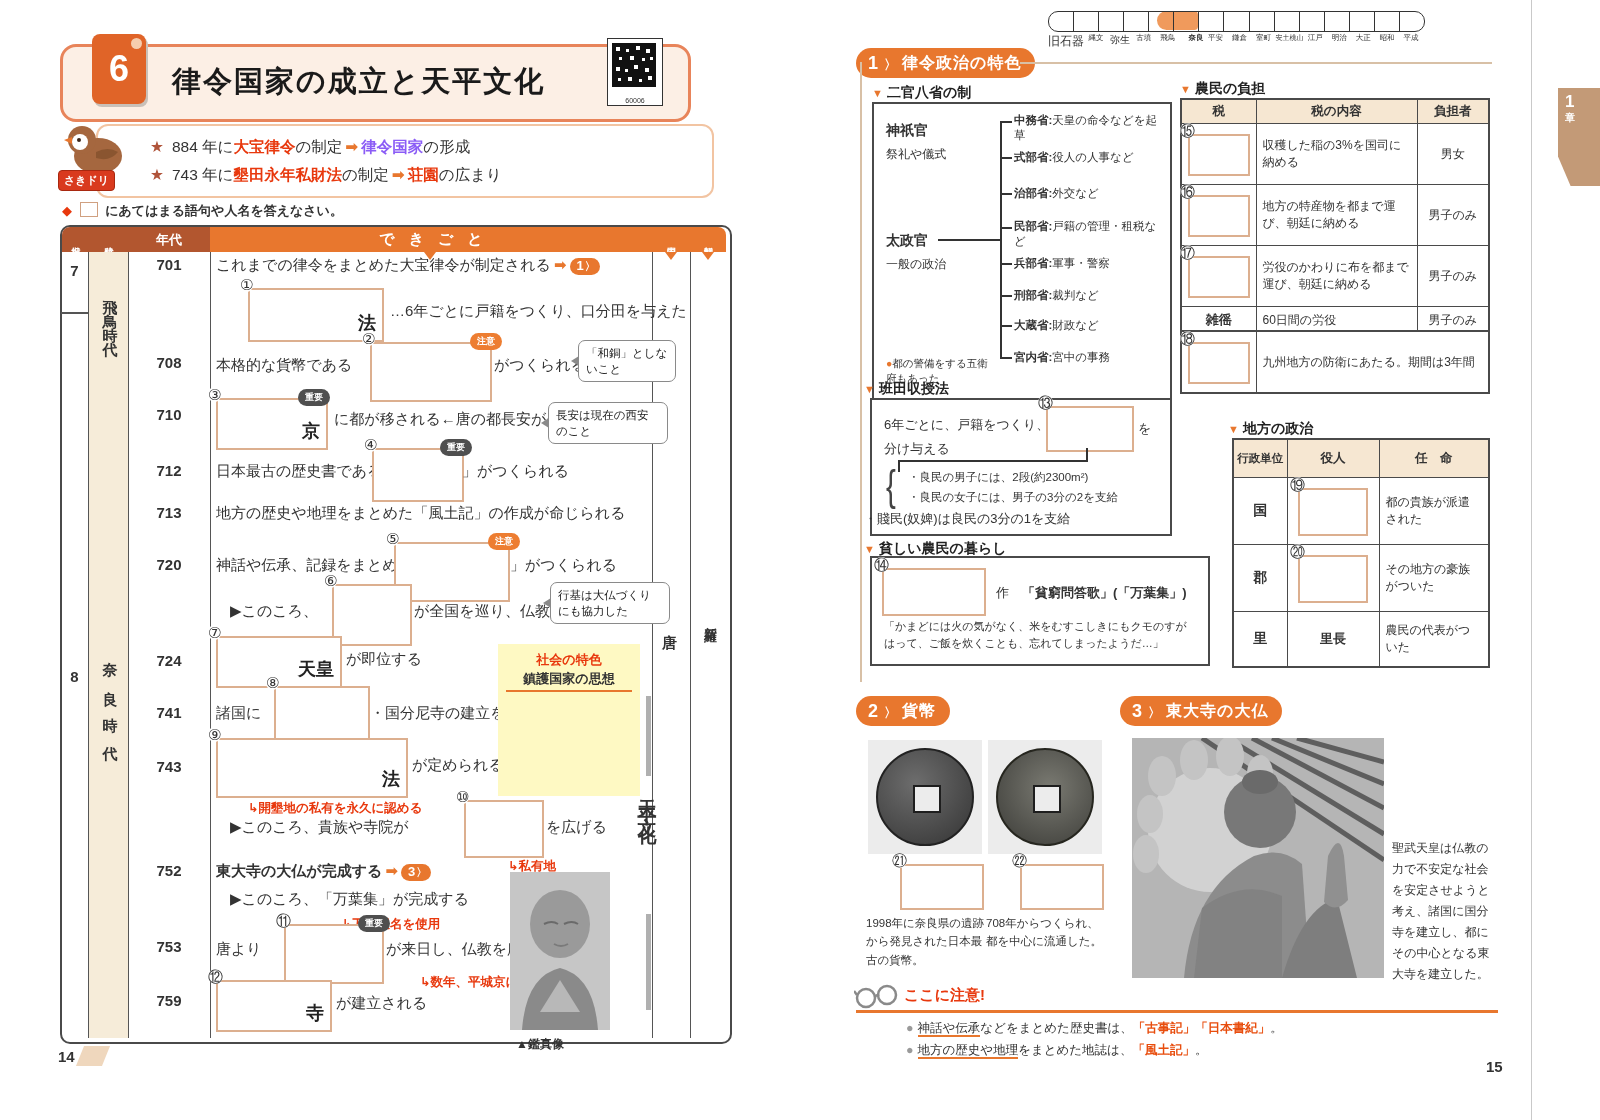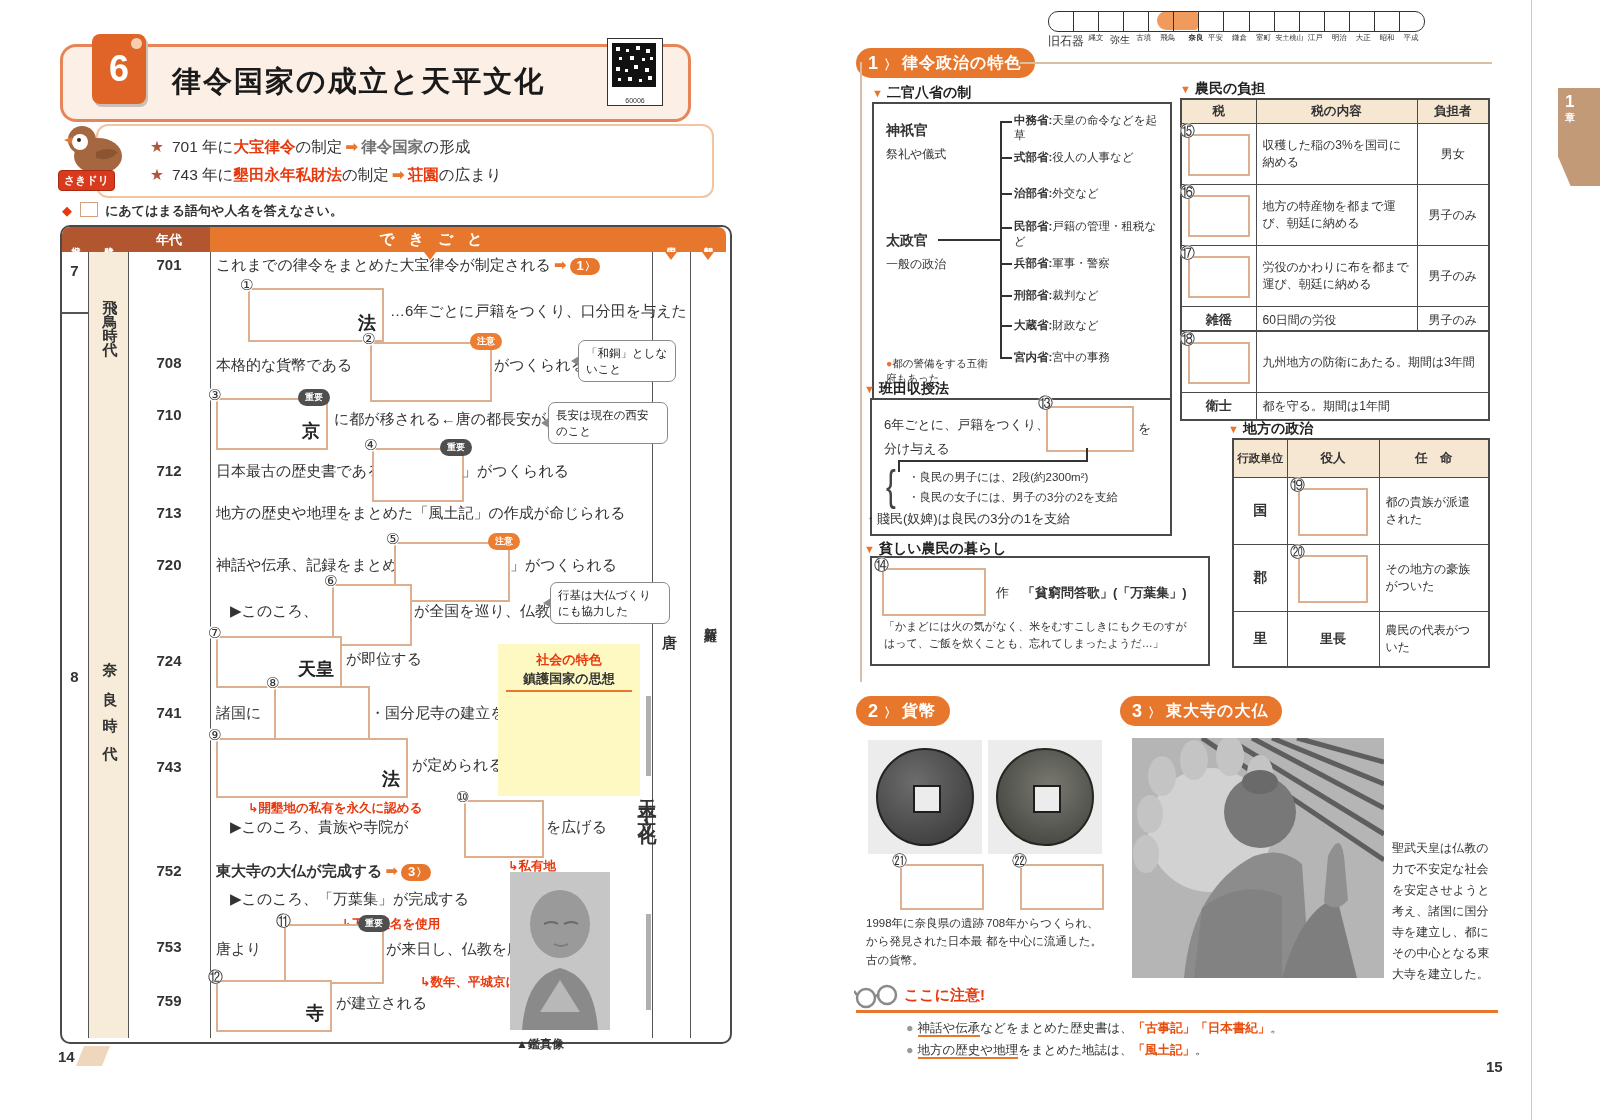--- a/index.html
+++ b/index.html
@@ -78,21 +78,21 @@
   <circle cx="26" cy="22" r="14" fill="#a5673f"></circle>
   <circle cx="24" cy="24" r="8" fill="#fff"></circle>
   <circle cx="23" cy="22" r="2" fill="#3a2418"></circle>
   <polygon points="8,22 16,19 16,26" fill="#e8772e"></polygon>
   <path d="M40 34 q12 -6 22 0 q-8 10 -22 6 z" fill="#8a5530"></path>
   <rect x="38" y="54" width="2.5" height="7" fill="#7a4a28"></rect>
     <rect x="48" y="54" width="2.5" height="7" fill="#7a4a28"></rect>
 </svg>
 <div class="t" style="left:58px;top:170px;background:#d93a1e;color:#fff;font-size:11px;font-weight:bold;padding:2px 5px;border-radius:4px;border:1.5px solid #a82810">さきドリ</div>
 <div class="t" style="left:150px;top:137px;font-size:15.5px">
-  <span style="color:#b0543a;margin-right:8px">★</span><span>701 年に</span><span class="b" style="color:#e8380d">大宝律令</span><span>の制定</span><span class="oar">➡</span><span class="b" style="color:#737373">律令国家</span><span>の形成</span>
+  <span style="color:#b0543a;margin-right:8px">★</span><span>884 年に</span><span class="b" style="color:#e8380d">大宝律令</span><span>の制定</span><span class="oar">➡</span><span class="b" style="color:#8b5cf6">律令国家</span><span>の形成</span>
 </div>
 <div class="t" style="left:150px;top:165px;font-size:15.5px">
   <span style="color:#b0543a;margin-right:8px">★</span><span>743 年に</span><span class="b" style="color:#e8380d">墾田永年私財法</span><span>の制定</span><span class="oar">➡</span><span class="b" style="color:#e8380d">荘園</span><span>の広まり</span>
 </div>
 
 <div class="t" style="left:62px;top:202px;font-size:13px;font-weight:bold">
   <span style="color:#e8380d">◆</span>
   <span style="display:inline-block;width:16px;height:13px;border:1.5px solid #d0a080;background:#fff;vertical-align:-2px;margin:0 4px"></span>
   <span>にあてはまる語句や人名を答えなさい。</span>
 </div>
@@ -399,24 +399,20 @@
       <col style="width:233px">
     </colgroup>
   <tbody>
   <tr style="height:50px">
     <td>
           <div class="cellblank">
             <span class="cnum">⑱</span>
           </div>
         </td>
     <td>九州地方の防衛にあたる。期間は3年間</td>
-      </tr>
-  <tr style="height:26px">
-    <td style="text-align:center;font-weight:bold;font-size:13px">衛士</td>
-    <td>都を守る。期間は1年間</td>
       </tr>
 </tbody>
   </table>
 
 <div class="subt tri" style="left:864px;top:380px"><span>班田収授法</span></div>
 <div class="ab" style="left:870px;top:398px;width:298px;height:134px;border:2px solid #4a4a4a;background:#fff"></div>
 <div class="t" style="left:884px;top:416px;font-size:13px">6年ごとに、戸籍をつくり、</div>
 <div class="blank" style="left:1046px;top:406px;width:84px;height:42px">
   <span class="cnum">⑬</span>
 </div>

